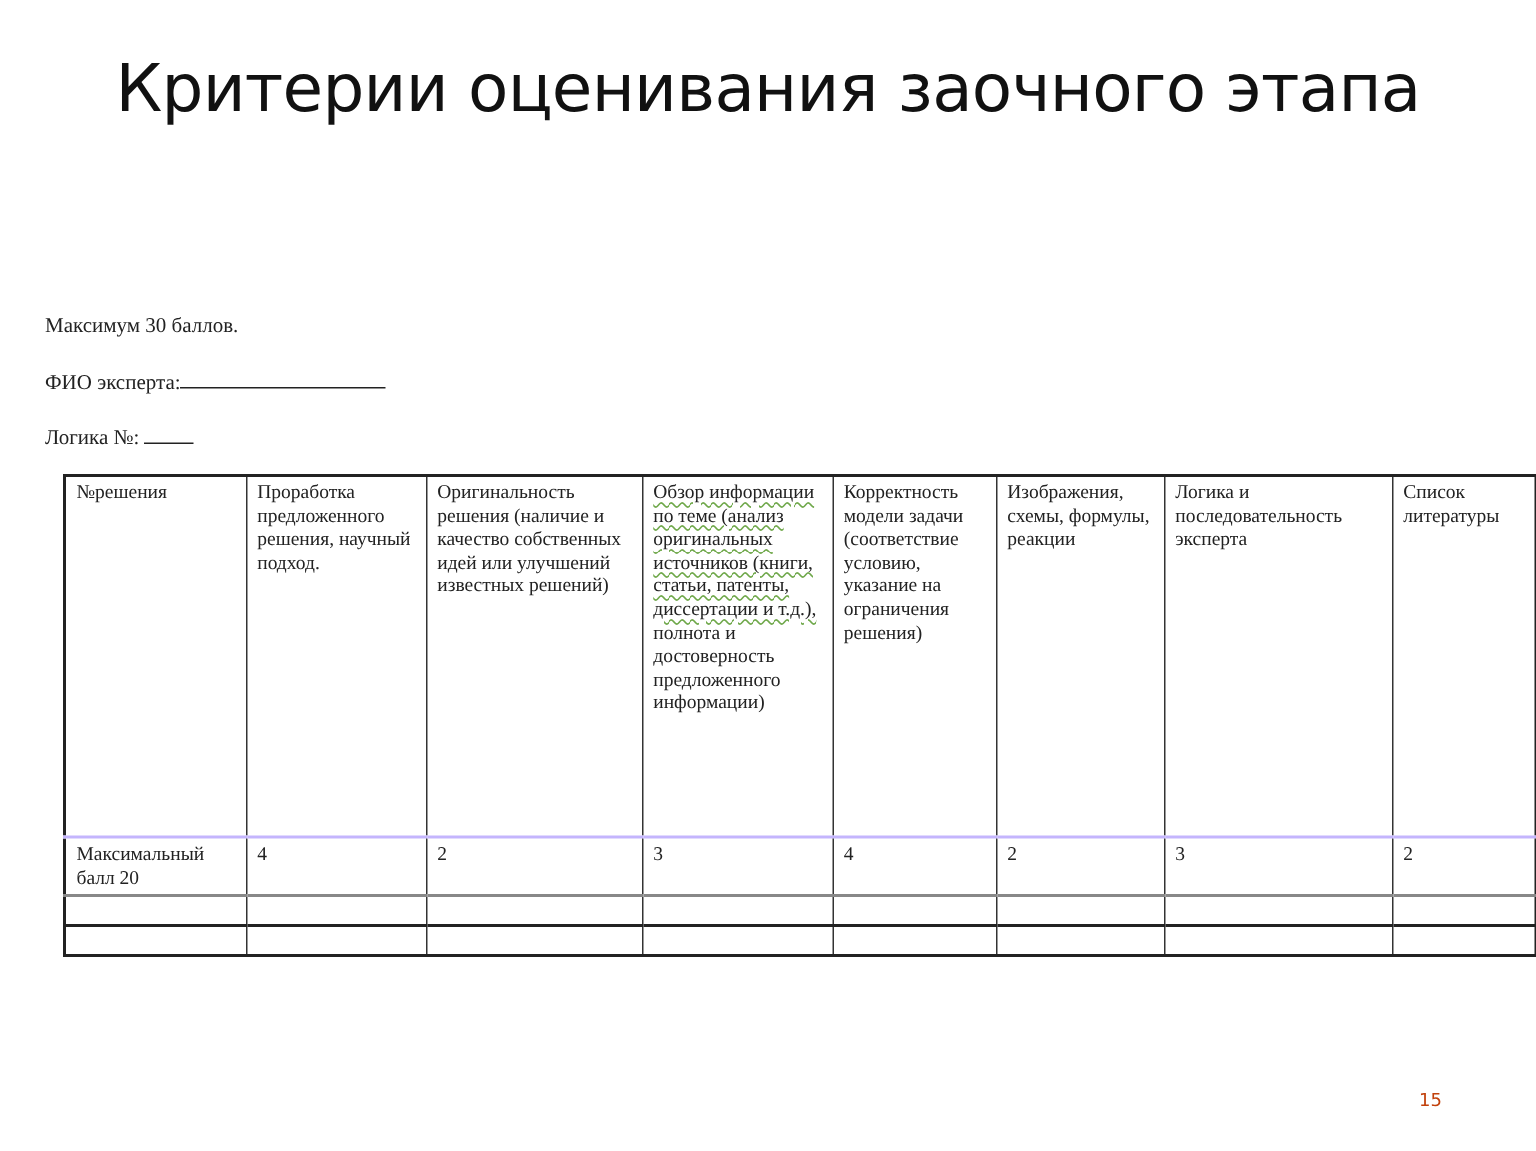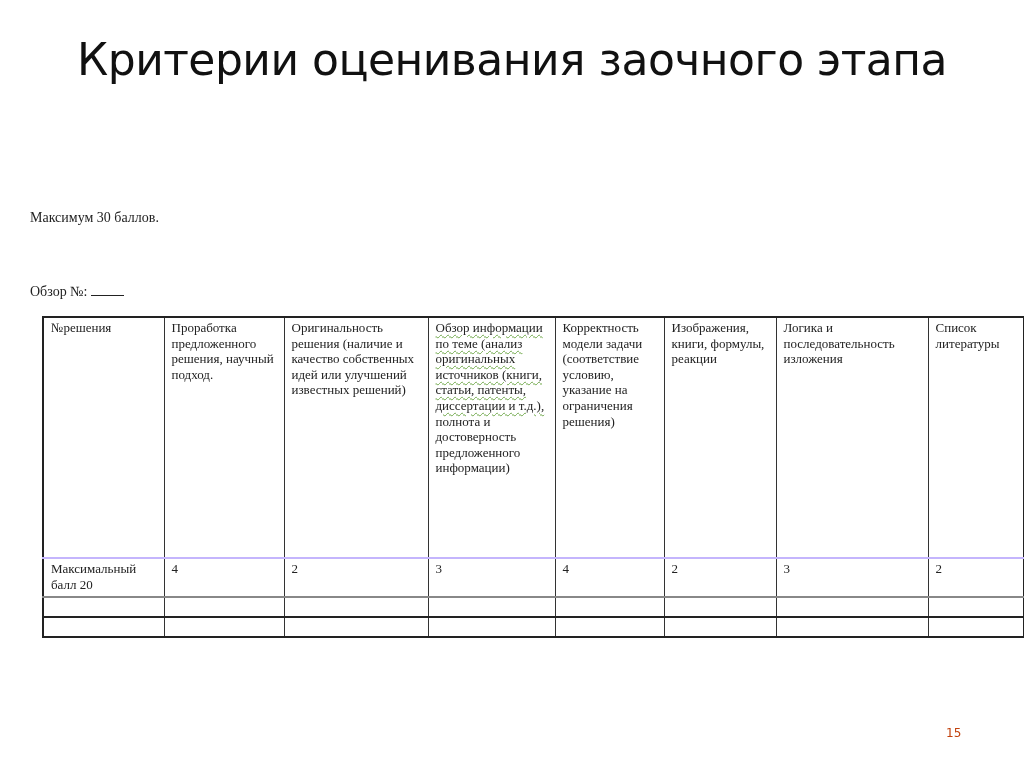--- a/index.html
+++ b/index.html
@@ -41,45 +41,48 @@
 <body>
 
 <div class="slide">
 
   <div class="title">
     <span>Критерии оценивания заочного этапа</span>
   </div>
 
   <div class="doc-text" style="top:210px;">Максимум 30 баллов.</div>
 
+  <div class="doc-text" style="top:246px;">
+    <span>ФИО эксперта:</span><span class="blank" style="width:137px;"></span>
+  </div>
 
   <div class="doc-text" style="top:283px;">
-    <span>Обзор №:</span>&nbsp;<span class="blank" style="width:33px;"></span>
+    <span>Логика №:</span>&nbsp;<span class="blank" style="width:33px;"></span>
   </div>
 
   <table class="criteria">
     <colgroup>
       <col style="width:121px">
         <col style="width:120px">
         <col style="width:144px">
         <col style="width:127px">
       <col style="width:109px">
         <col style="width:112px">
         <col style="width:152px">
         <col style="width:96px">
     </colgroup>
     <tbody>
         <tr class="hdr">
       <td>№решения</td>
       <td>Проработка предложенного решения, научный подход.</td>
       <td>Оригинальность решения (наличие и качество собственных идей или улучшений известных решений)</td>
       <td><span class="squiggle">Обзор информации по теме (анализ оригинальных источников (книги, статьи, патенты, диссертации и т.д.),</span><br><span>полнота и достоверность предложенного информации)</span></td>
       <td>Корректность модели задачи (соответствие условию, указание на ограничения решения)</td>
-      <td>Изображения, книги, формулы, реакции</td>
-      <td>Логика и последовательность изложения</td>
+      <td>Изображения, схемы, формулы, реакции</td>
+      <td>Логика и последовательность эксперта</td>
       <td>Список литературы</td>
     </tr>
     <tr class="maxrow">
       <td>Максимальный балл 20</td>
       <td>4</td>
       <td>2</td>
       <td>3</td>
       <td>4</td>
       <td>2</td>
       <td>3</td>

